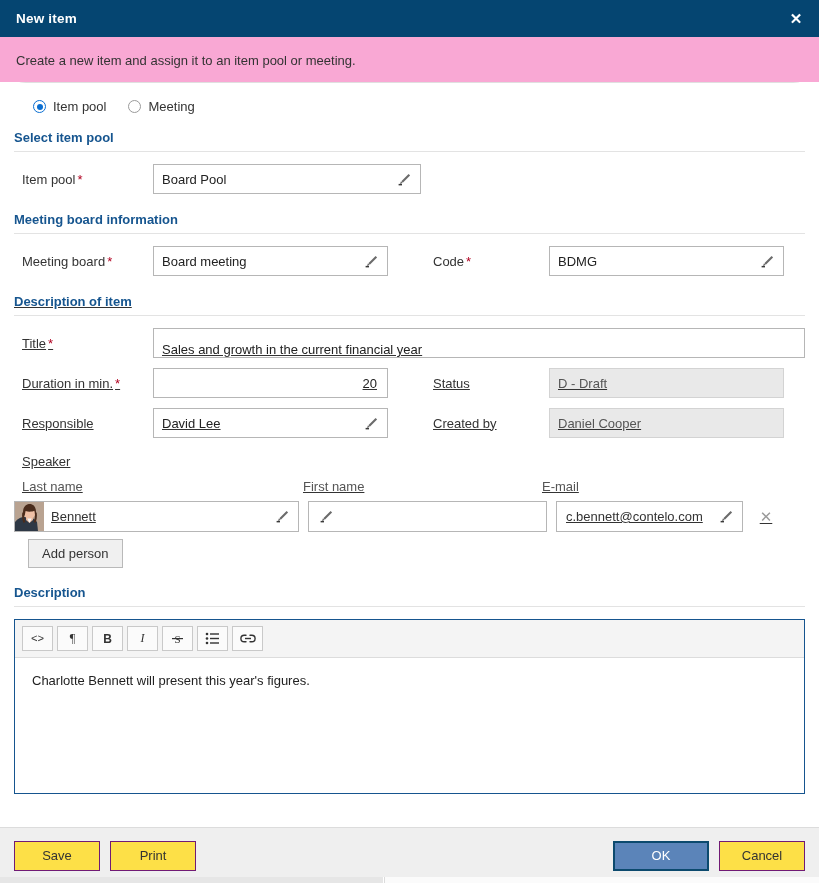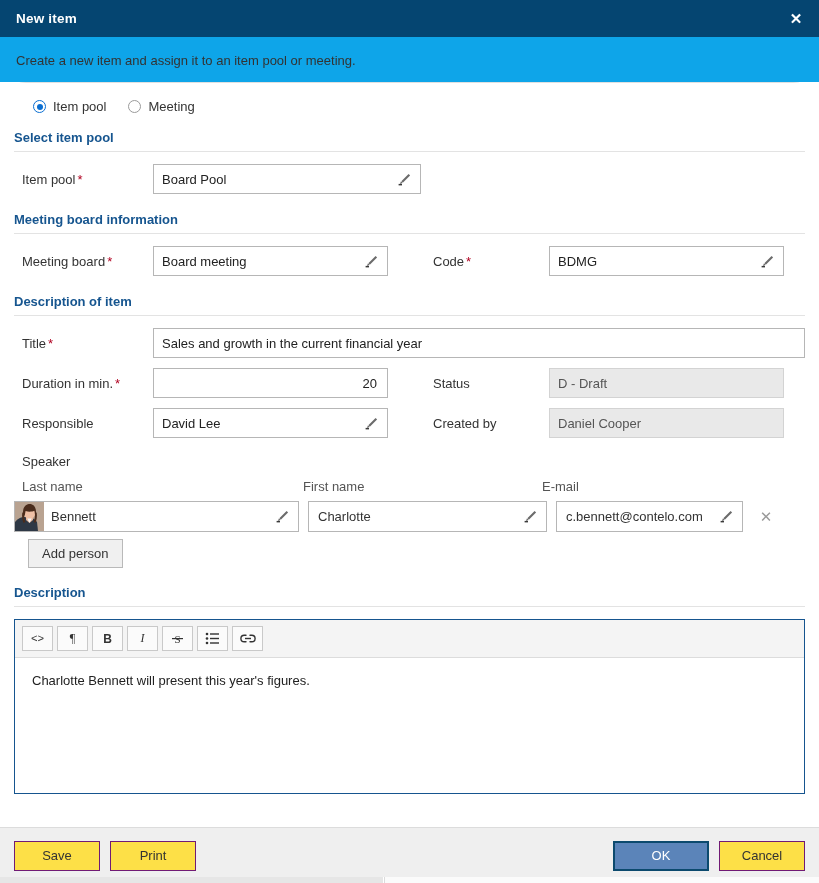--- a/index.html
+++ b/index.html
@@ -44,21 +44,21 @@
     font-weight: bold;
     cursor: pointer;
     line-height: 1;
   }
 
   
   .subtitle-bar {
     padding: 16px 16px 14px 16px;
     font-size: 13px;
     color: #333333;
-    background: #0ea5e9;
+    background: #f9a8d4;
     flex: 0 0 auto;
   }
 
   
   .body {
     flex: 1 1 auto;
     overflow: hidden;
     padding: 0 14px;
     position: relative;
     border-radius: 26px;
@@ -150,21 +150,21 @@
   .inp .val { flex: 1 1 auto; white-space: nowrap; overflow: hidden; }
   .inp.num .val { text-align: right; padding-right: 6px; }
   .inp.ro {
     background: #e9e9e9;
     border: 1px solid #d3d3d3;
     color: #555;
   }
   .inp.w-pool { width: 268px; justify-content: flex-end; }
   .inp.w-board { width: 235px; gap: 46px; }
   .inp.w-code { width: 235px; gap: 32px; }
-  .inp.w-title { width: 768px; }
+  .inp.w-title { width: 768px; align-items: flex-end; }
   .inp.w-half { width: 235px; }
 
   
   .pencil {
     width: 17px; height: 17px;
     flex: 0 0 auto;
     position: relative;
     margin-right: 3px;
   }
   .pencil svg { display: block; }
@@ -377,21 +377,21 @@
             <svg width="17" height="17" viewBox="0 0 17 17">
                 <path d="M12.6 2.9l1.5 1.5-7.3 7.3-1.5-1.5z" fill="#6b6b6b"></path>
                 <path d="M4.9 10.6l1.5 1.5-2.3.8z" fill="#4a4a4a"></path>
                 <rect x="2.6" y="12.9" width="3.4" height="1.5" fill="#3a3a3a"></rect>
               </svg>
           </span>
         </div>
       </div>
     </div>
 
-    <div class="section" style="margin-top:18px;">
+    <div class="section" style="margin-top:18px;text-decoration:underline;">
       <div class="section-head">Description of item</div>
       <div class="section-rule"></div>
 
       <div class="frow">
         <div class="flabel w1"><span>Title</span><span class="req">*</span></div>
         <div class="inp w-title">
           <span class="val">Sales and growth in the current financial year</span>
         </div>
       </div>
 
@@ -448,21 +448,20 @@
           <span class="val">Bennett</span>
           <span class="pencil">
             <svg width="17" height="17" viewBox="0 0 17 17">
                 <path d="M12.6 2.9l1.5 1.5-7.3 7.3-1.5-1.5z" fill="#6b6b6b"></path>
                 <path d="M4.9 10.6l1.5 1.5-2.3.8z" fill="#4a4a4a"></path>
                 <rect x="2.6" y="12.9" width="3.4" height="1.5" fill="#3a3a3a"></rect>
               </svg>
           </span>
         </div>
         <div class="sp-cell first">
-          <span class="val">Charlotte</span>
           <span class="pencil">
             <svg width="17" height="17" viewBox="0 0 17 17">
                 <path d="M12.6 2.9l1.5 1.5-7.3 7.3-1.5-1.5z" fill="#6b6b6b"></path>
                 <path d="M4.9 10.6l1.5 1.5-2.3.8z" fill="#4a4a4a"></path>
                 <rect x="2.6" y="12.9" width="3.4" height="1.5" fill="#3a3a3a"></rect>
               </svg>
           </span>
         </div>
         <div class="sp-cell email">
           <span class="val">c.bennett@contelo.com</span>

